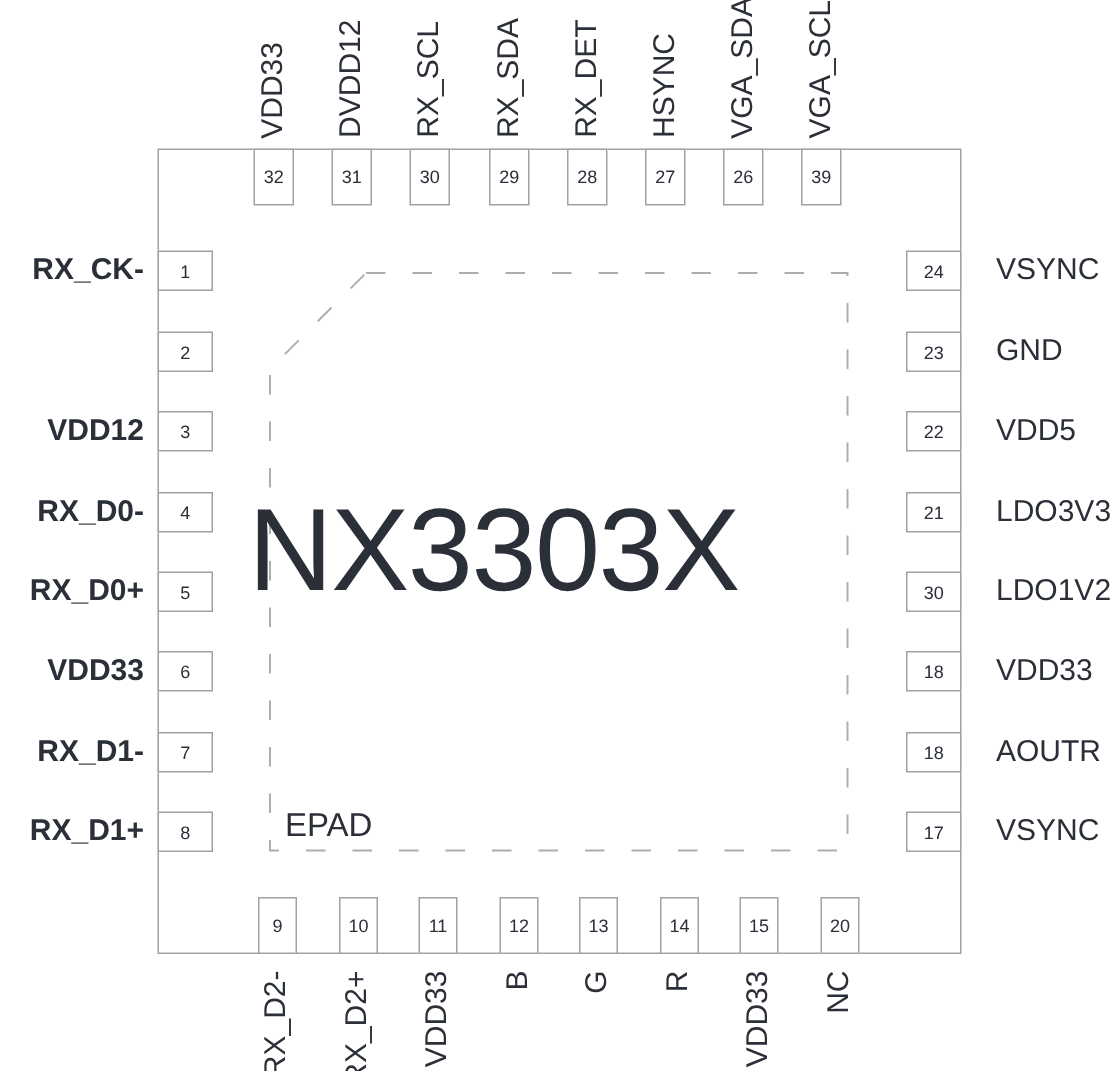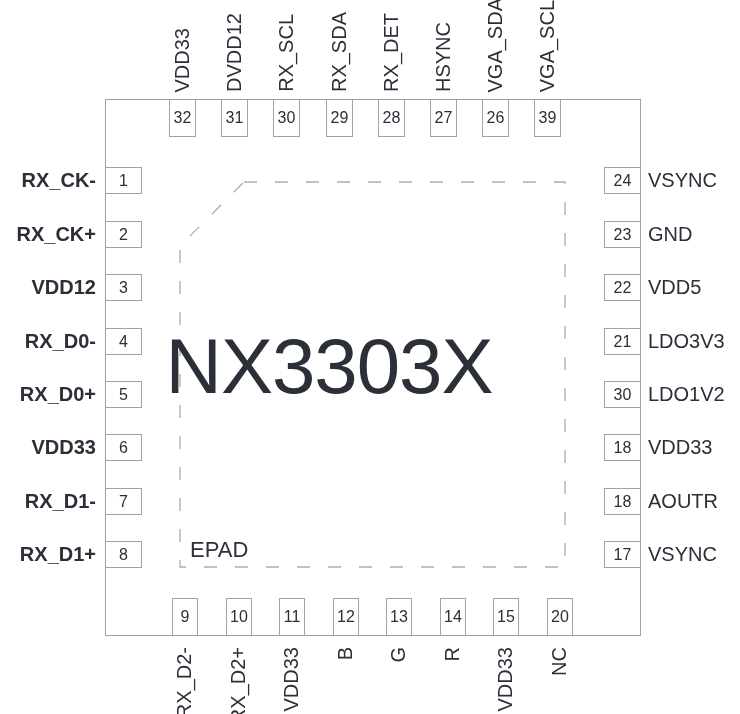--- a/index.html
+++ b/index.html
@@ -44,32 +44,32 @@
     font-size: 22px;
     line-height: 24px;
   }
   .pin {
     position: absolute;
     border: 1px solid var(--line);
     background: var(--bg);
     display: flex;
     align-items: center;
     justify-content: center;
-    font-size: 16px;
+    font-size: 12px;
   }
   .pin-h { width: 37px; height: 27px; }   
   .pin-v { width: 27px; height: 38px; }   
   .pin-vb { width: 26px; height: 38px; }  
   .lbl {
     position: absolute;
     font-size: 20px;
     white-space: nowrap;
   }
   .lbl-left  { right: 644px; height: 27px; line-height: 27px; text-align: right; font-weight: bold; }
-  .lbl-right { left: 648px;  height: 27px; line-height: 27px; text-align: right; }
+  .lbl-right { left: 664px;  height: 27px; line-height: 27px; text-align: right; }
   .lbl-top, .lbl-bottom {
     writing-mode: vertical-rl;
     transform: rotate(180deg);
     width: 23px;
   }
   .lbl-top    { bottom: 622px; }
   .lbl-bottom { top: 647px; }
 </style>
 </head>
 <body>
@@ -105,21 +105,20 @@
       <span>6</span>
     </div>
   <div class="pin pin-h" style="left:105px;top:488px">
       <span>7</span>
     </div>
   <div class="pin pin-h" style="left:105px;top:541px">
       <span>8</span>
     </div>
 
   <div class="lbl lbl-left" style="top:167px">RX_CK-</div>
-  <div class="lbl lbl-left" style="top:221px">RX_CK+</div>
   <div class="lbl lbl-left" style="top:274px">VDD12</div>
   <div class="lbl lbl-left" style="top:328px">RX_D0-</div>
   <div class="lbl lbl-left" style="top:381px">RX_D0+</div>
   <div class="lbl lbl-left" style="top:434px">VDD33</div>
   <div class="lbl lbl-left" style="top:488px">RX_D1-</div>
   <div class="lbl lbl-left" style="top:541px">RX_D1+</div>
 
   <div class="pin pin-v" style="left:169px;top:99px">
       <span>32</span>
     </div>

